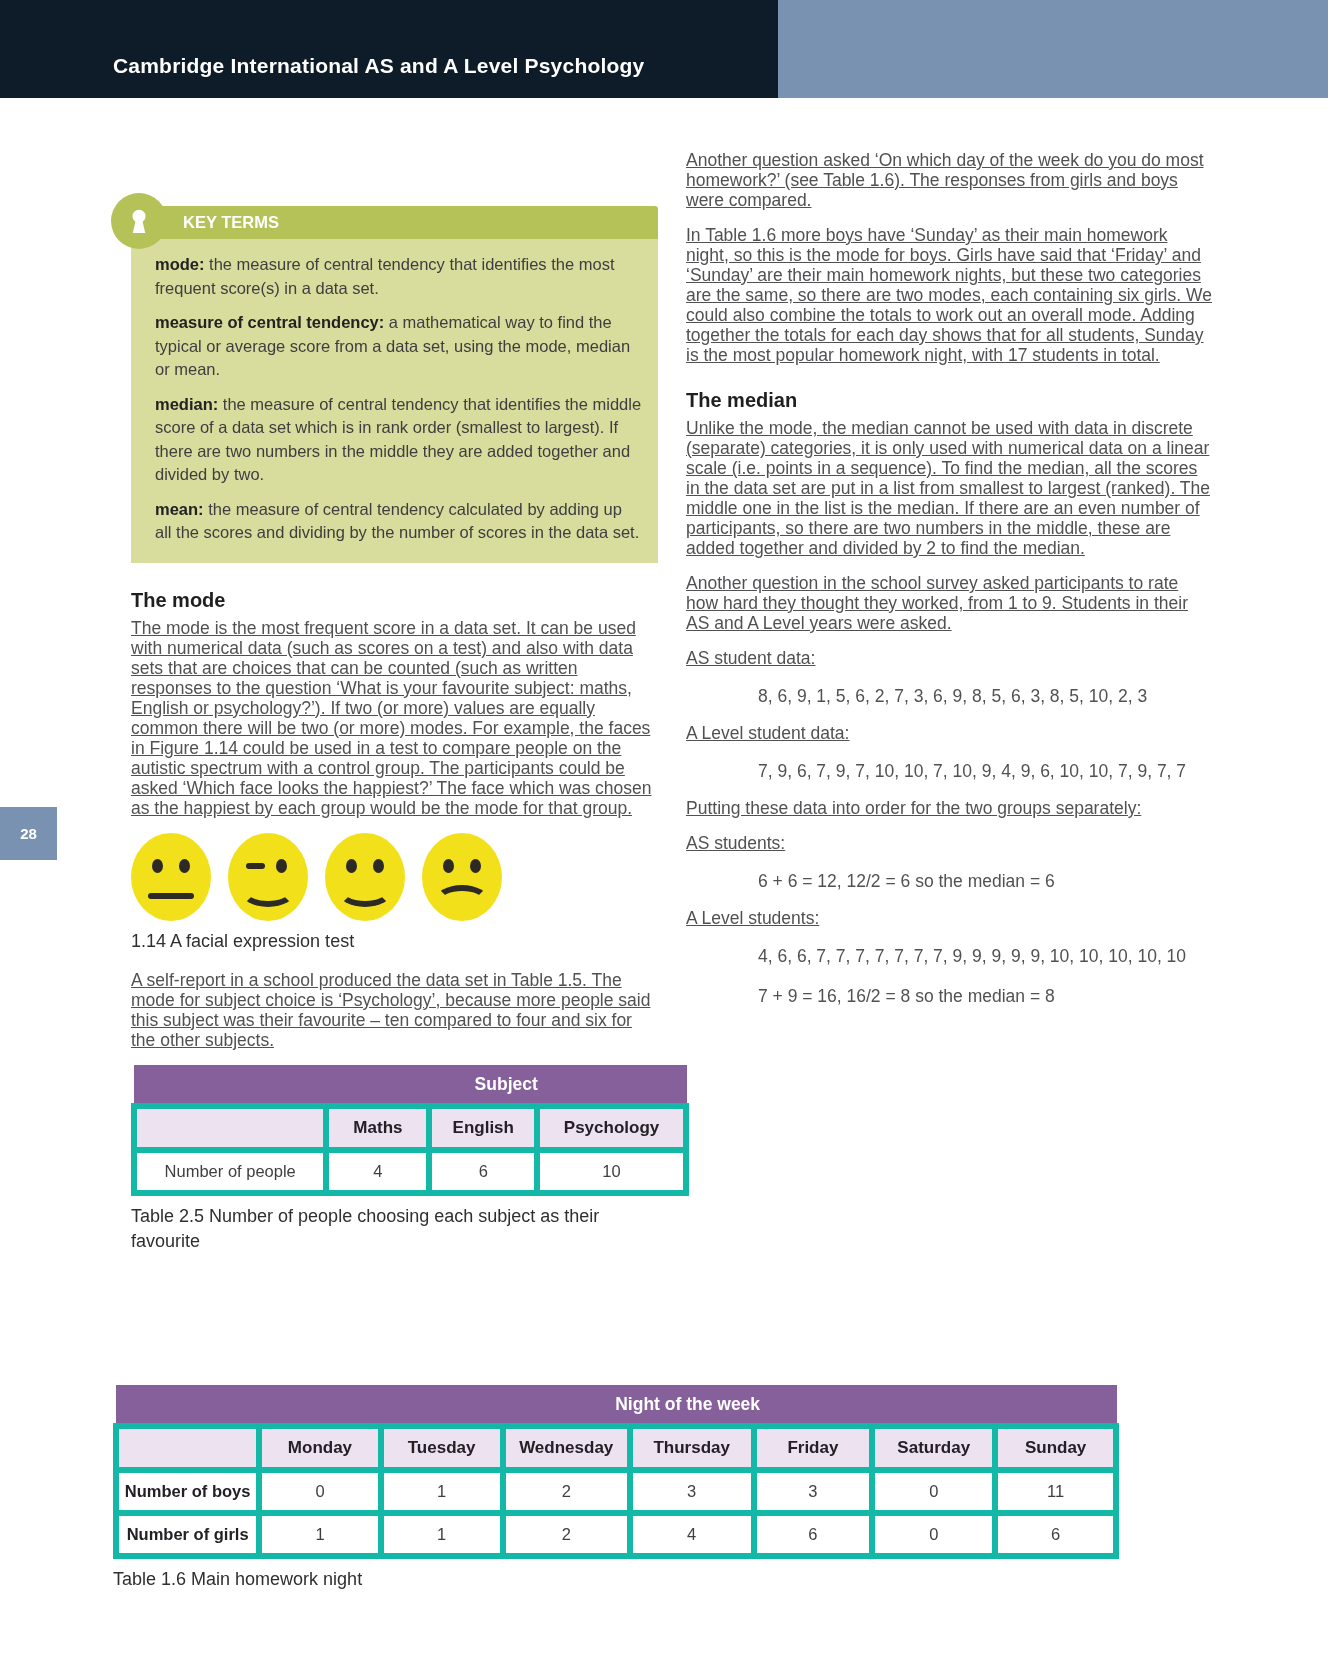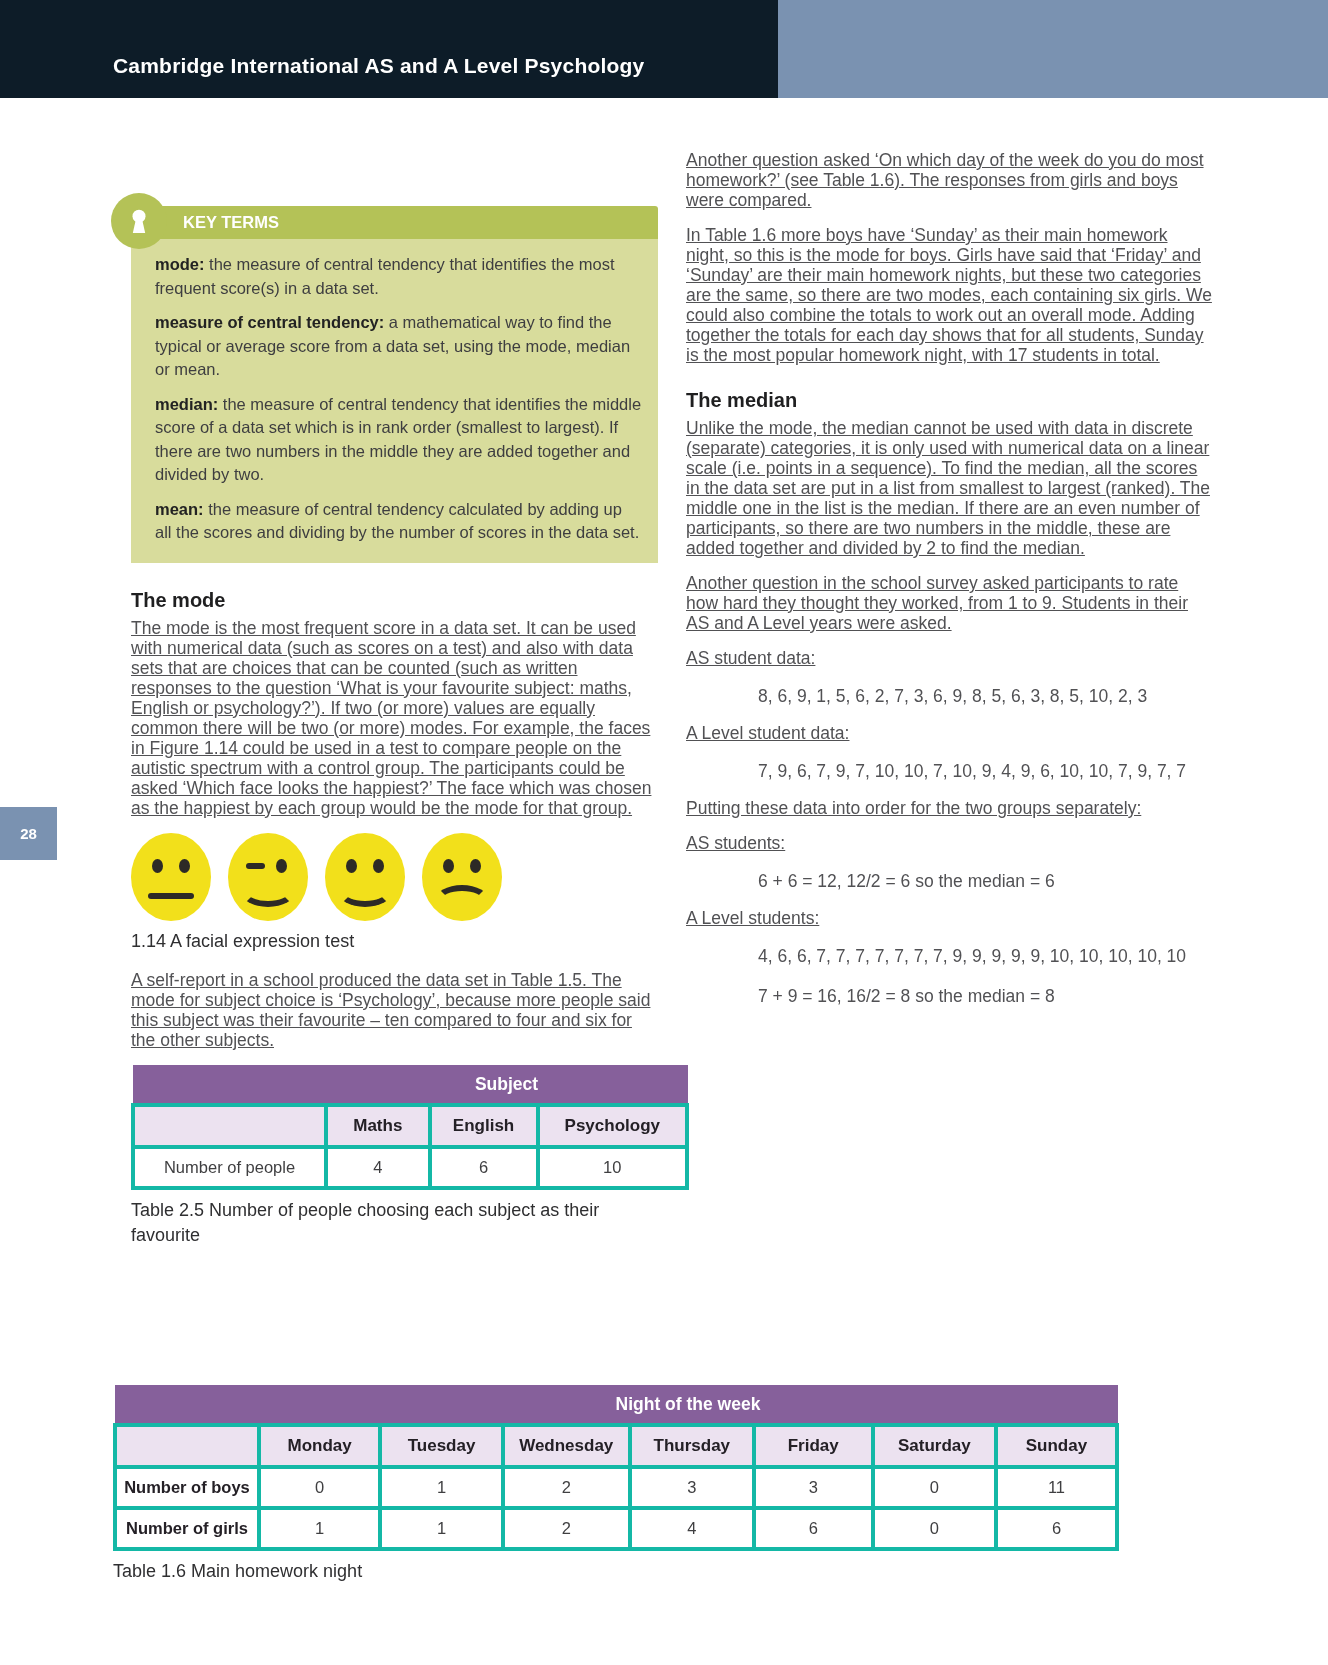--- a/index.html
+++ b/index.html
@@ -71,21 +71,21 @@
     position: absolute; bottom: 14px; left: 13px; width: 54px; height: 30px; box-sizing: border-box;
     border: 6px solid transparent; border-bottom-color: #2d2a26; border-radius: 50%;
   }
   .mouth-frown {
     position: absolute; bottom: 6px; left: 13px; width: 54px; height: 30px; box-sizing: border-box;
     border: 6px solid transparent; border-top-color: #2d2a26; border-radius: 50%;
   }
 
   
   table.ptable { border-collapse: collapse; margin-top: 14px; }
-  table.ptable td, table.ptable th { border: 4px solid #14b8a6; }
+  table.ptable td, table.ptable th { border: 6px solid #14b8a6; }
   table.ptable tr.hdr th {
     background: #86609b; border: 1px solid #86609b; border-bottom: 3px solid #ffffff;
     color: #ffffff; font-size: 17.5px; font-weight: bold; padding: 8px 0; text-align: center;
   }
   table.ptable tr.sub td, table.ptable tr.sub th {
     background: #ece2f0; color: #242026; font-size: 17px; font-weight: bold;
     padding: 9px 0; text-align: center;
   }
   table.ptable tr.data td {
     background: #ffffff; color: #3f3f41; font-size: 16.5px;

